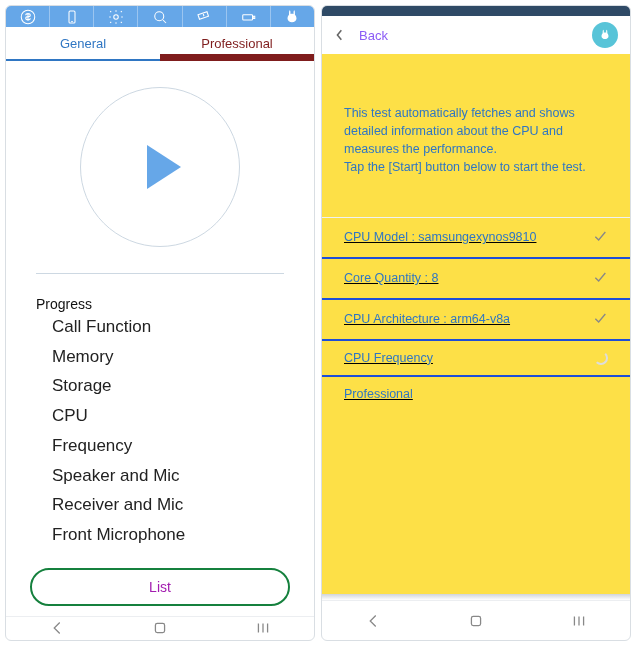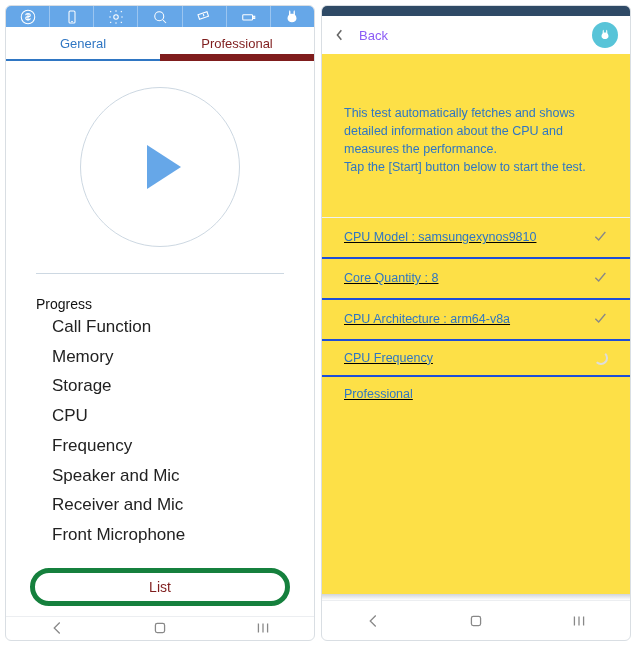--- a/index.html
+++ b/index.html
@@ -100,24 +100,24 @@
     font-size: 17px;
     color: #222;
     line-height: 1.75;
   }
   .list-btn-wrap {
     padding: 14px 24px 10px 24px;
   }
   .list-btn {
     width: 100%;
     height: 38px;
-    border: 5px solid #15803d;
+    border: 2px solid #15803d;
     border-radius: 20px;
     background: #fff;
-    color: #7f1d1d;
+    color: #a21caf;
     font-size: 14px;
   }
   .navbar {
     margin-top: auto;
     height: 40px;
     display: flex;
     align-items: center;
     justify-content: space-around;
     border-top: 1px solid #eceef1;
     color: #888;

